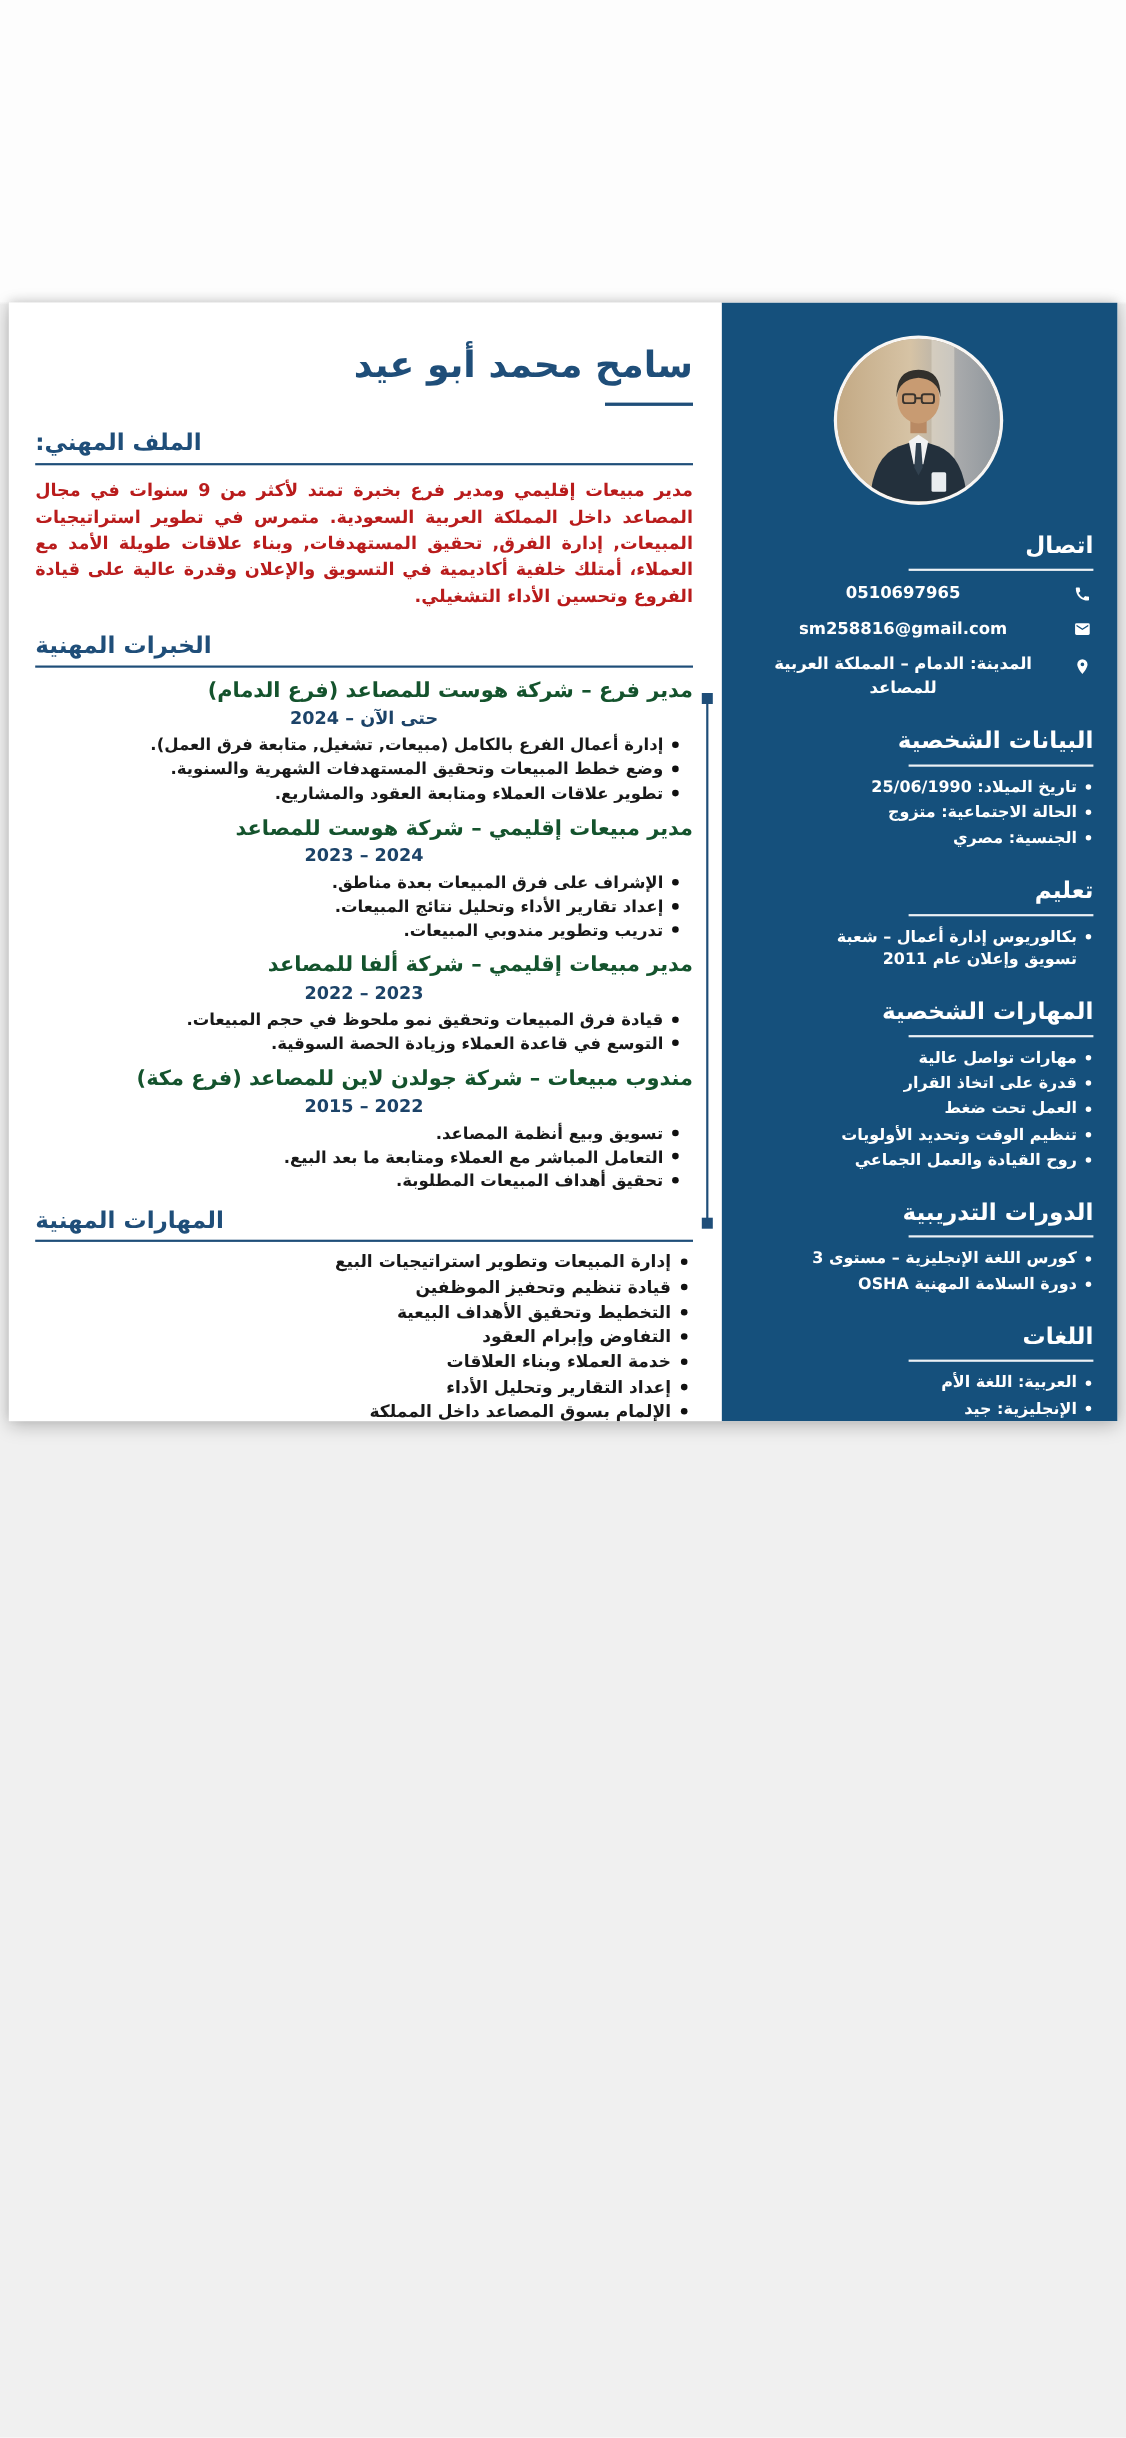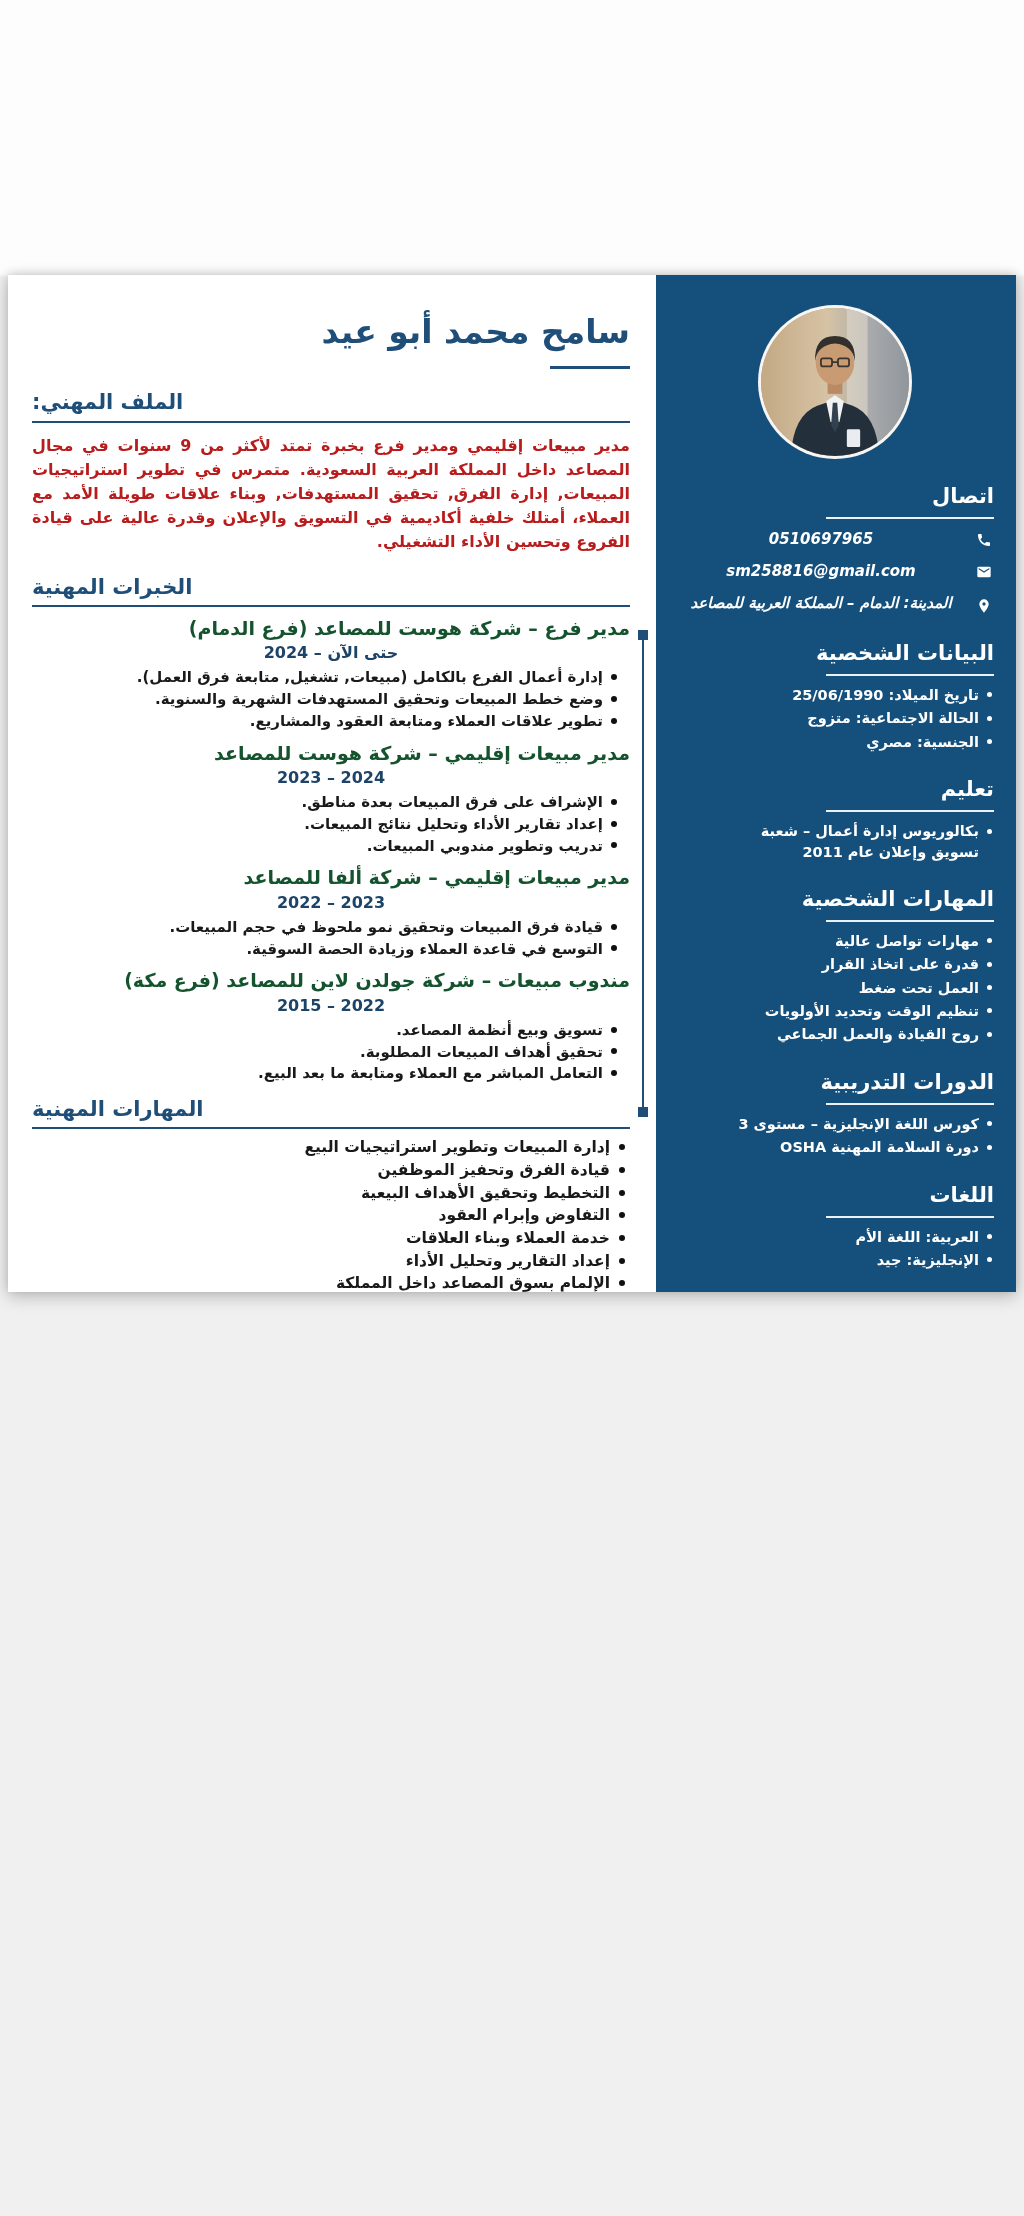--- a/index.html
+++ b/index.html
@@ -17,21 +17,21 @@
   
   .sidebar{flex:0 0 360px;width:360px;background:#15507C;color:#fff;
     padding:0 22px 14px 20px;box-sizing:border-box;}
   .photo-wrap{display:flex;justify-content:center;margin-top:30px;}
   .photo{width:148px;height:148px;border-radius:50%;overflow:hidden;
     border:3px solid rgba(255,255,255,.9);background:#b9a58c;}
   .photo svg{display:block;width:100%;height:100%;}
   .sb-section{margin-top:24px;}
   .sb-head{margin:0;font-size:21px;font-weight:bold;color:#fff;text-align:right;line-height:1.3;}
   .sb-rule{width:168px;height:2px;background:rgba(255,255,255,.92);margin-top:7px;}
-  .contact-row{display:flex;align-items:center;margin-top:10px;font-style:italic;}
+  .contact-row{display:flex;align-items:center;margin-top:10px;}
   .contact-row.loc{align-items:flex-start;}
   .cicon{flex:0 0 20px;height:20px;display:flex;align-items:center;justify-content:center;margin-left:8px;}
   .contact-row.loc .cicon{margin-top:3px;}
   .cicon svg{width:16px;height:16px;fill:#ffffff;}
   .ctext{flex:1;text-align:center;font-size:15px;font-weight:600;line-height:1.45;color:#fff;}
   .ltr{direction:ltr;unicode-bidi:isolate;}
   .sb-list{list-style:none;margin:9px 0 0;padding:0 0 0 46px;}
   .sb-list li{position:relative;padding-right:15px;text-align:right;font-size:14.5px;
     font-weight:600;line-height:1.4;margin-top:3px;color:#fff;}
   .sb-list li::before{content:"";position:absolute;right:2px;top:.5em;width:5px;height:5px;
@@ -223,33 +223,33 @@
           <li>قيادة فرق المبيعات وتحقيق نمو ملحوظ في حجم المبيعات.</li>
           <li>التوسع في قاعدة العملاء وزيادة الحصة السوقية.</li>
         </ul>
       </article>
 
       <article class="job">
         <h3 class="job-title">مندوب مبيعات – شركة جولدن لاين للمصاعد (فرع مكة)</h3>
         <div class="job-period ltr">2015 – 2022</div>
         <ul class="job-ul">
           <li>تسويق وبيع أنظمة المصاعد.</li>
+          <li>التعامل المباشر مع العملاء ومتابعة ما بعد البيع.</li>
           <li>تحقيق أهداف المبيعات المطلوبة.</li>
-          <li>التعامل المباشر مع العملاء ومتابعة ما بعد البيع.</li>
         </ul>
       </article>
 
       <div class="sec-wrap skills-wrap">
         <h2 class="sec-head">المهارات المهنية</h2>
       </div>
     </div>
 
     <ul class="skills-list">
       <li>إدارة المبيعات وتطوير استراتيجيات البيع</li>
-      <li>قيادة الفرق وتحفيز الموظفين</li>
+      <li>قيادة تنظيم وتحفيز الموظفين</li>
       <li>التخطيط وتحقيق الأهداف البيعية</li>
       <li>التفاوض وإبرام العقود</li>
       <li>خدمة العملاء وبناء العلاقات</li>
       <li>إعداد التقارير وتحليل الأداء</li>
       <li>الإلمام بسوق المصاعد داخل المملكة</li>
     </ul>
 
   </main>
 </div>
 

